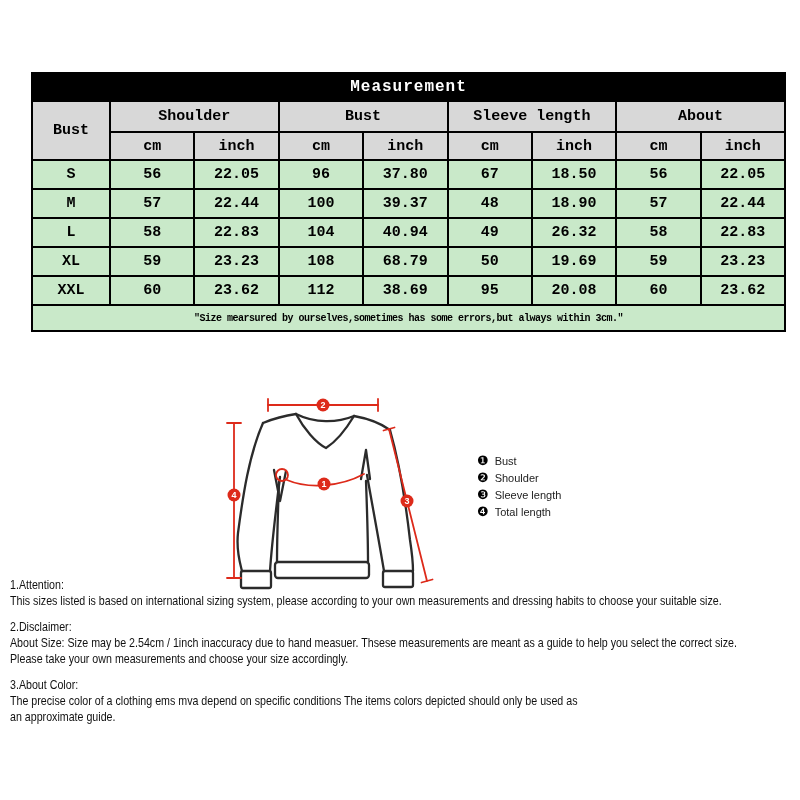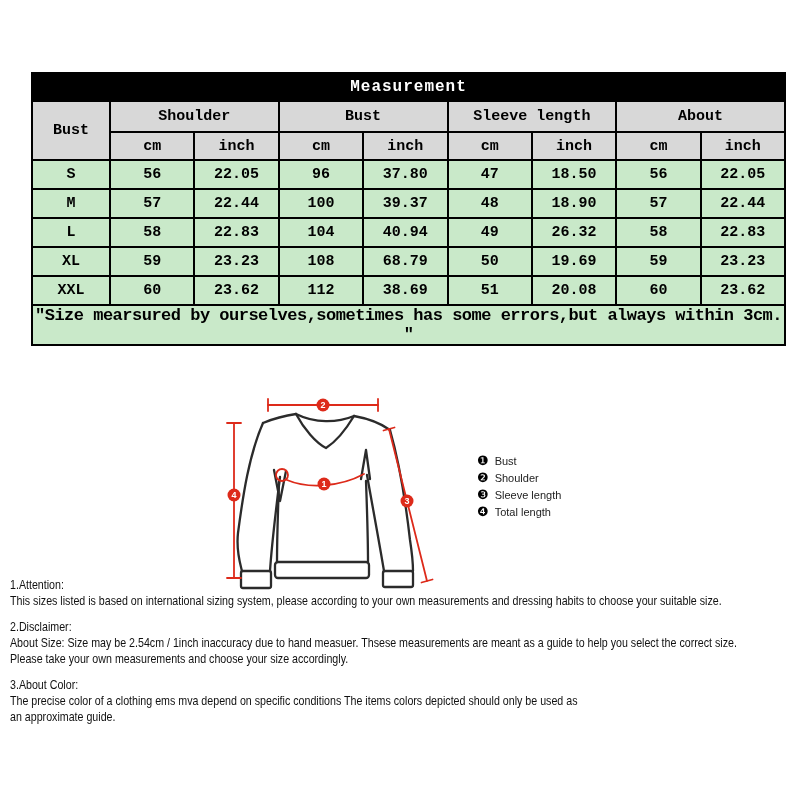--- a/index.html
+++ b/index.html
@@ -11,21 +11,21 @@
               border-collapse:collapse;table-layout:fixed;
               font-family:"Liberation Mono","DejaVu Sans Mono",monospace;
               font-weight:bold;color:#000;}
   .size-table td{border:2px solid #000;text-align:center;vertical-align:middle;padding:0;overflow:hidden;}
   .c-size{width:78px;}
   .r-title td{background:#000;color:#fff;height:26px;font-size:16px;letter-spacing:1px;}
   .r-group td,.r-unit td{background:#d8d8d8;font-size:15px;}
   .r-group td{height:29px;}
   .r-unit td{height:26px;}
   .r-data td{background:#c9e9c9;font-size:15px;height:27px;}
-  .r-note td{background:#c9e9c9;font-size:17px;height:24px;letter-spacing:-0.5px;}
+  .r-note td{background:#c9e9c9;font-size:10px;height:24px;letter-spacing:-0.5px;}
 
   
   .diagram{position:absolute;left:180px;top:385px;width:430px;height:230px;}
   .diagram .outline{stroke:#2b2b2b;fill:none;stroke-width:2.3;stroke-linecap:round;stroke-linejoin:round;}
   .diagram .redline{stroke:#dd2a1a;fill:none;stroke-width:1.8;stroke-linecap:round;}
   .diagram .marker-dot{fill:#dd2a1a;}
   .diagram .marker-num{fill:#ffffff;font-family:"Liberation Sans",sans-serif;
                        font-size:9px;font-weight:bold;text-anchor:middle;}
 
   
@@ -78,21 +78,21 @@
         <td>inch</td>
         <td>cm</td>
         <td>inch</td>
       </tr>
       <tr class="r-data">
         <td>S</td>
         <td>56</td>
         <td>22.05</td>
         <td>96</td>
         <td>37.80</td>
-        <td>47</td>
+        <td>67</td>
         <td>18.50</td>
         <td>56</td>
         <td>22.05</td>
       </tr>
       <tr class="r-data">
         <td>M</td>
         <td>57</td>
         <td>22.44</td>
         <td>100</td>
         <td>39.37</td>
@@ -122,21 +122,21 @@
         <td>19.69</td>
         <td>59</td>
         <td>23.23</td>
       </tr>
       <tr class="r-data">
         <td>XXL</td>
         <td>60</td>
         <td>23.62</td>
         <td>112</td>
         <td>38.69</td>
-        <td>51</td>
+        <td>95</td>
         <td>20.08</td>
         <td>60</td>
         <td>23.62</td>
       </tr>
       <tr class="r-note">
         <td colspan="9">″Size mearsured by ourselves,sometimes has some errors,but always within 3cm.″</td>
       </tr>
     </tbody>
   </table>
 

